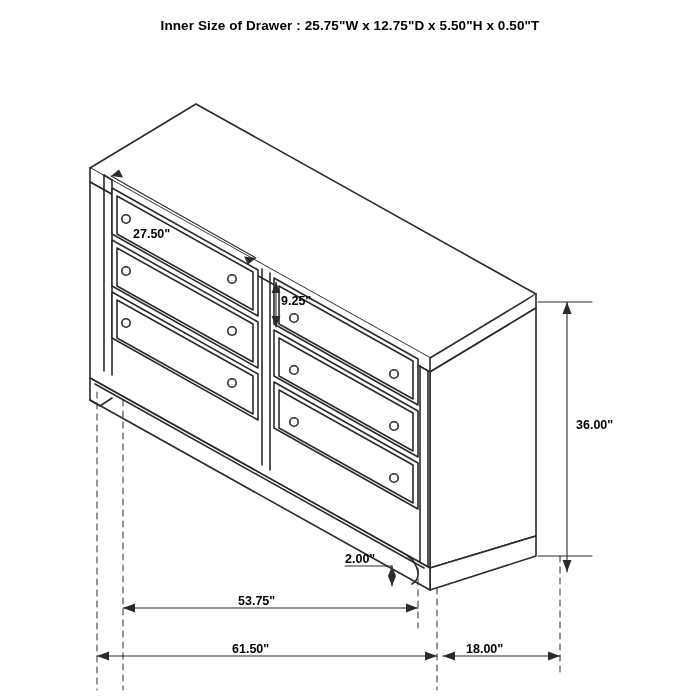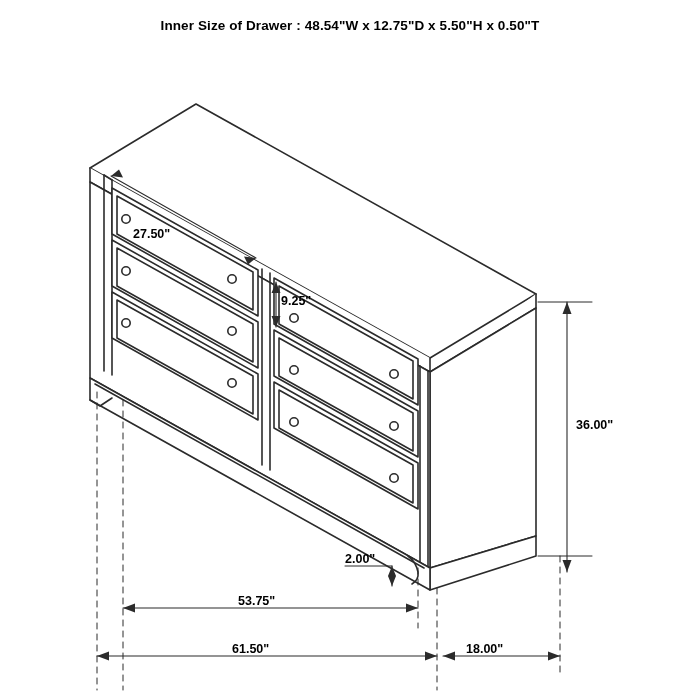--- a/index.html
+++ b/index.html
@@ -42,21 +42,21 @@
     font-size: 12.5px;
     font-weight: bold;
     white-space: nowrap;
   }
 </style>
 </head>
 <body>
 
 <div id="stage">
 
-  <div id="title">Inner Size of Drawer : 48.54"W x 12.75"D x 5.50"H x 0.50"T</div>
+  <div id="title">Inner Size of Drawer : 25.75"W x 12.75"D x 5.50"H x 0.50"T</div>
 
   <svg id="drawing" viewBox="0 0 700 700">
     <g fill="none" stroke="#2b2b2b" stroke-width="1.6" stroke-linejoin="round" stroke-linecap="round">
 
       <g>
         <path d="M 90 168 L 196 104 L 536 294 L 430 358 Z" fill="#ffffff"></path>
 
         <path d="M 90 168 L 90 182 L 430 372 L 430 358" fill="#ffffff"></path>
         <path d="M 430 372 L 536 308 L 536 294" fill="#ffffff"></path>
       </g>

